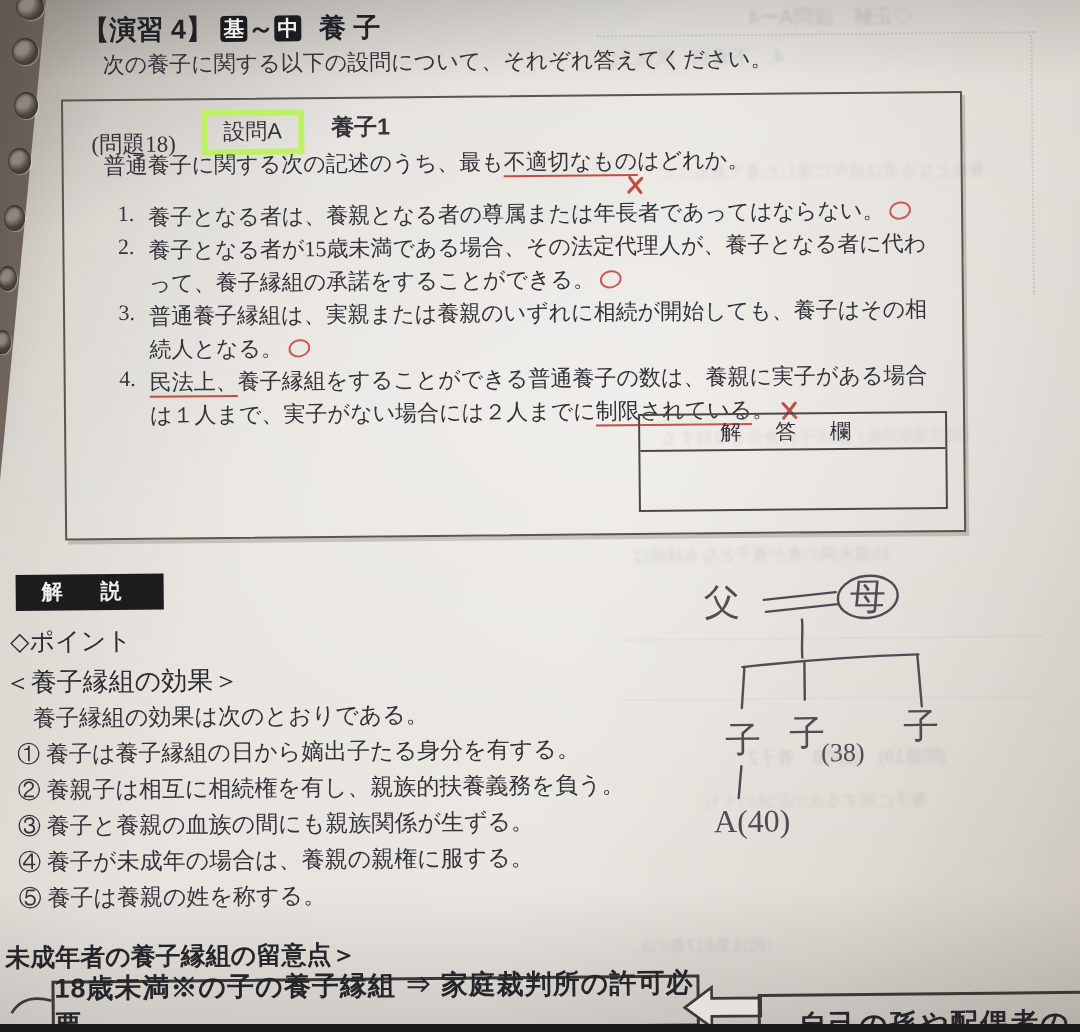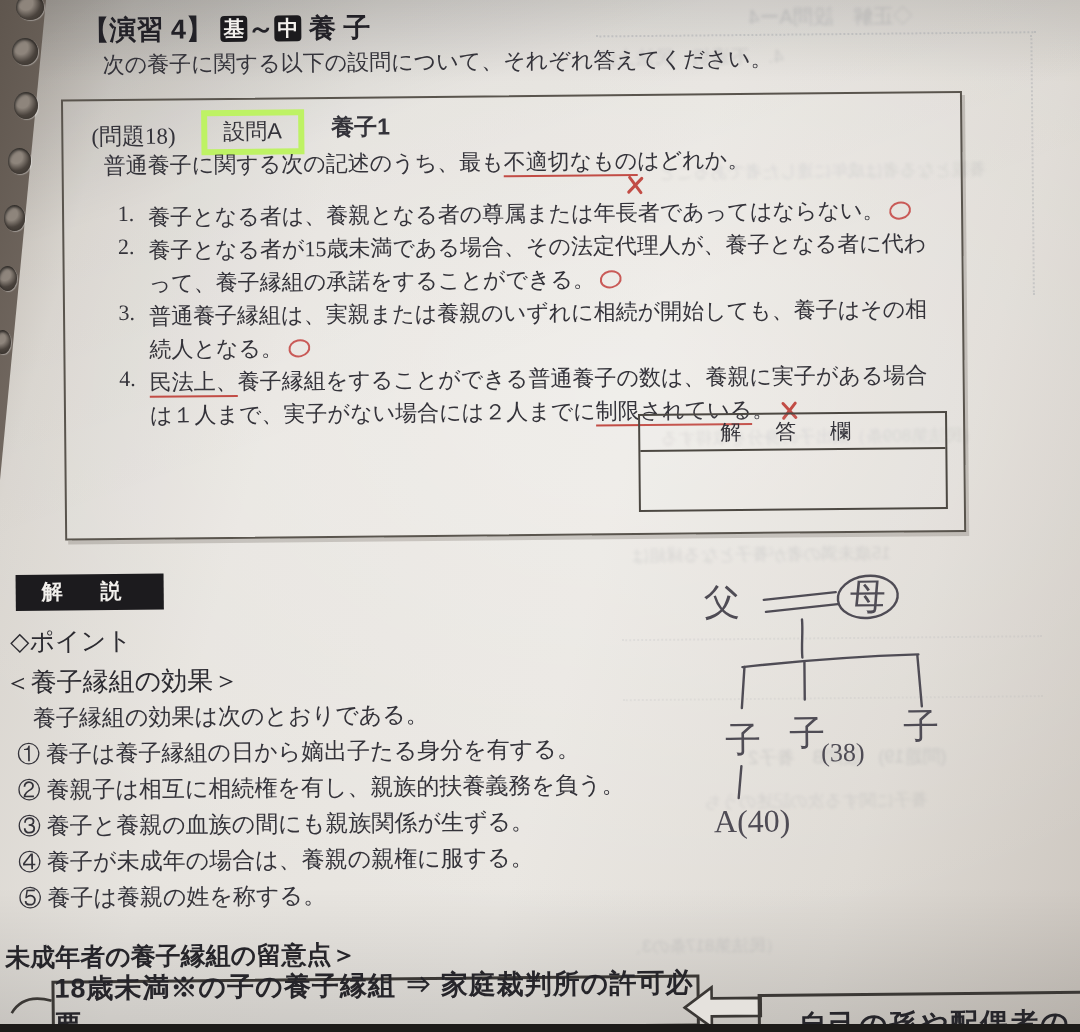--- a/index.html
+++ b/index.html
@@ -83,26 +83,26 @@
     <span class="ghost" style="left:700px;top:792px;font-size:17px;opacity:.13;">養子に関する次の記述のうち</span>
     <span class="ghost" style="left:620px;top:936px;font-size:17px;opacity:.15;">（民法第817条の3、</span>
     <div class="ghost-line" style="left:600px;top:36px;width:440px;"></div>
     <div class="ghost-vline" style="left:1034px;top:40px;height:260px;"></div>
     <div class="ghost-line" style="left:620px;top:640px;width:420px;opacity:.12;"></div>
     <div class="ghost-line" style="left:620px;top:700px;width:420px;opacity:.10;"></div>
 
     <div class="abs sans" style="left:86px;top:8px;font-size:27px;font-weight:bold;color:#222127;">
       <span>【演習 4】</span>
       <span class="badge">基</span><span>～</span><span class="badge">中</span>
-      <span style="">養 子</span>
+      <span style="margin-left:10px;">養 子</span>
     </div>
     <div class="abs serif" style="left:106px;top:46px;font-size:22px;">次の養子に関する以下の設問について、それぞれ答えてください。</div>
 
     <div class="qbox">
-      <div class="abs" style="left:28px;top:20px;font-size:23px;">(問題18)</div>
+      <div class="abs" style="left:28px;top:28px;font-size:23px;">(問題18)</div>
       <div class="abs sec-box" style="left:138px;top:10px;">設問А</div>
       <div class="abs sans" style="left:268px;top:13px;font-size:23px;font-weight:bold;">養子1</div>
 
       <div class="abs serif" style="left:40px;top:50px;font-size:22px;">
         <span>普通養子に関する次の記述のうち、最も</span><span class="red-u">不適切なもの</span><span>はどれか。</span>
       </div>
       <span class="rx abs" style="left:556px;top:80px;transform:rotate(6deg);"></span>
 
       
       <div class="abs" style="left:30px;top:100px;">

